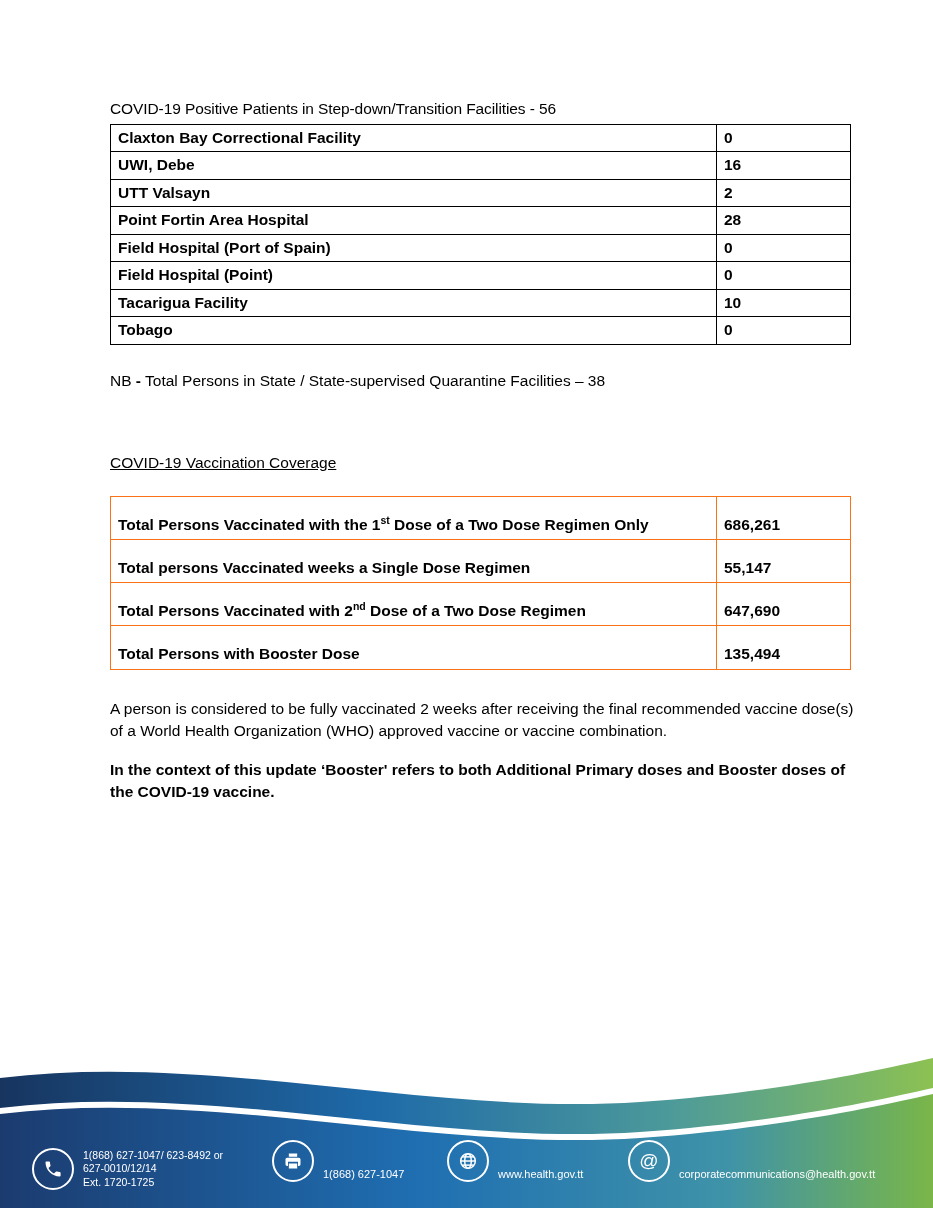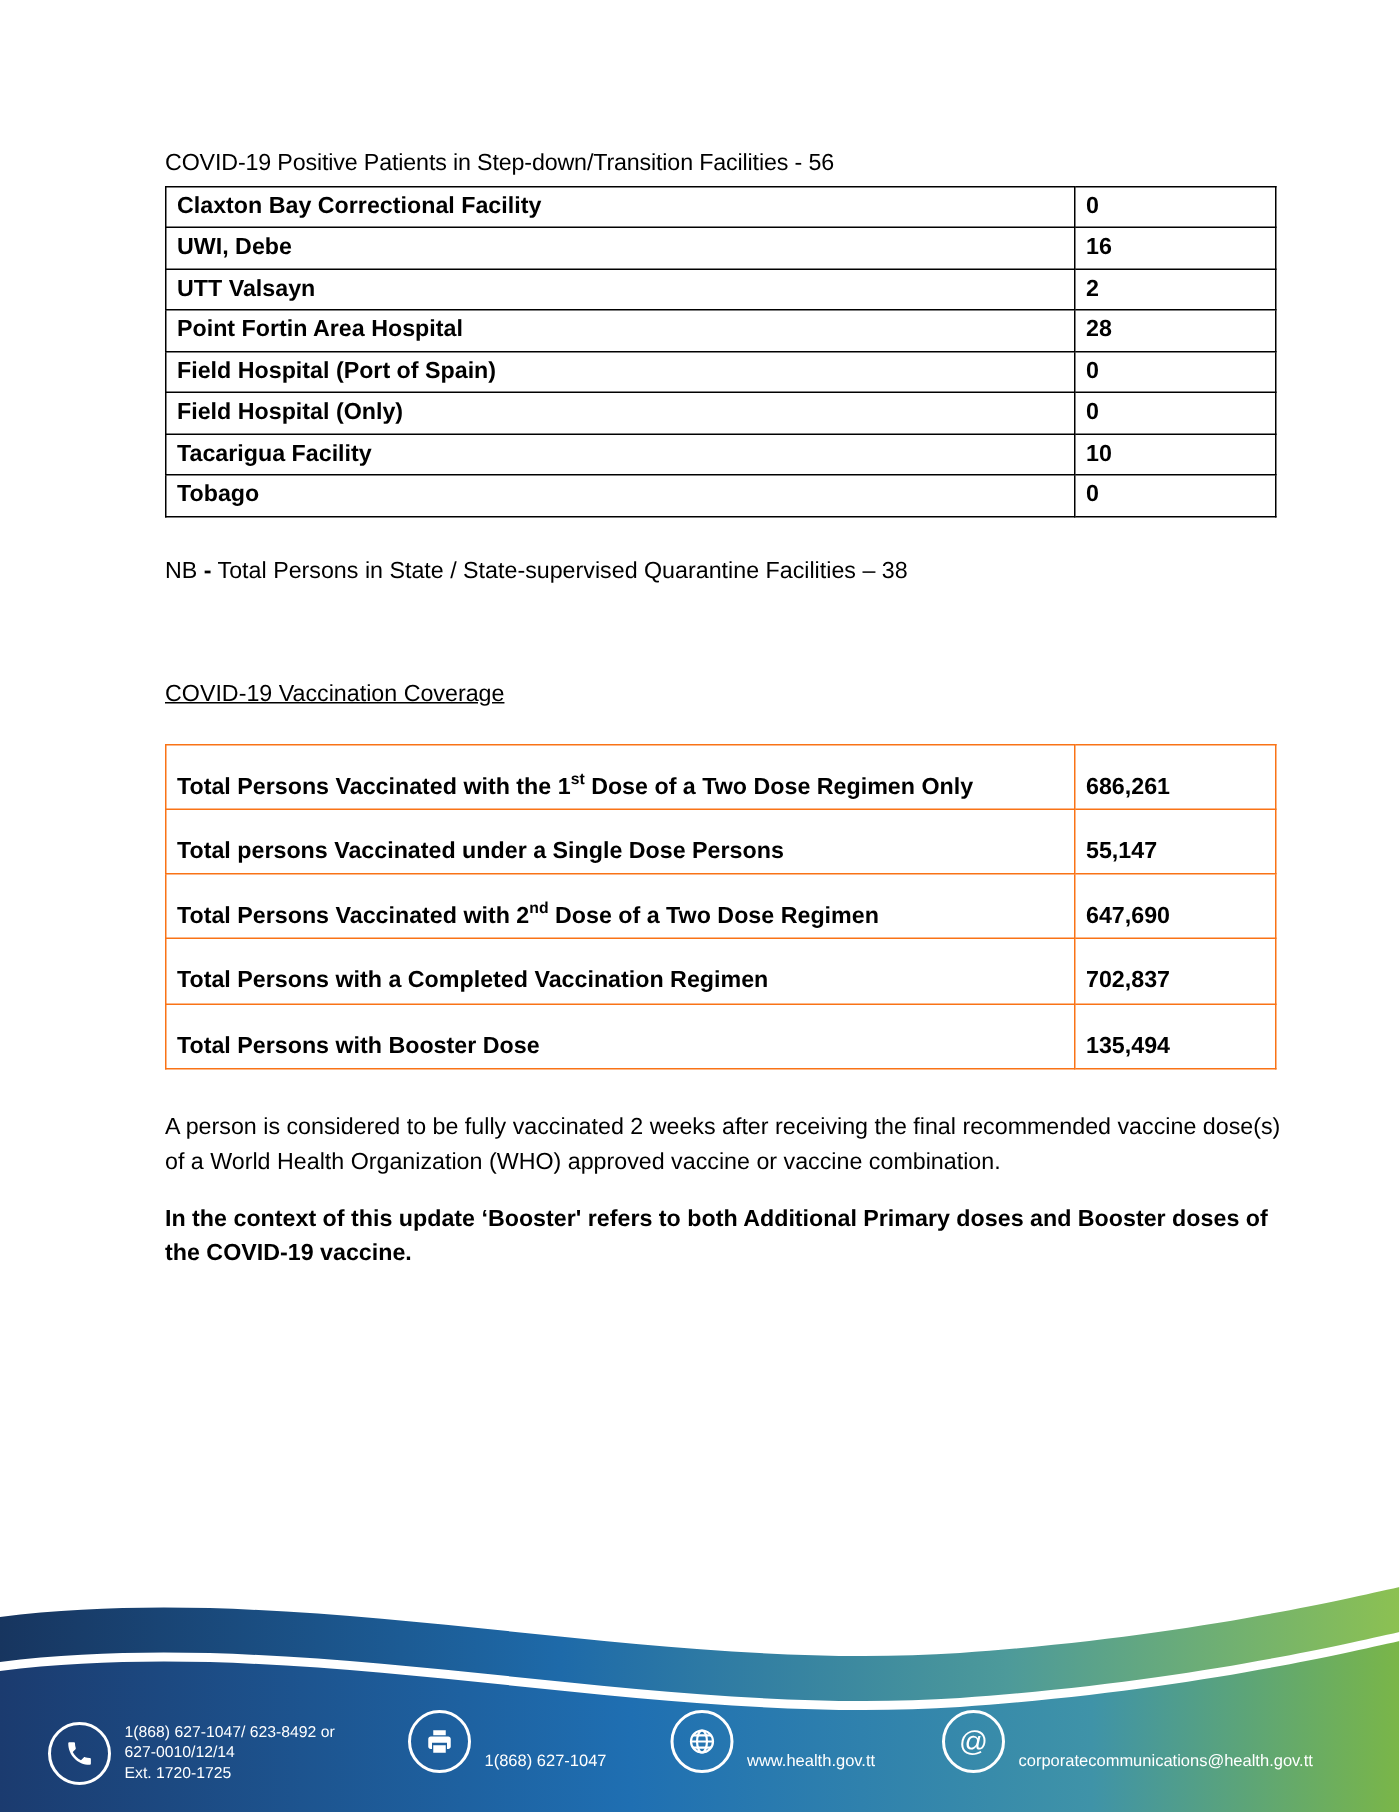--- a/index.html
+++ b/index.html
@@ -180,21 +180,21 @@
         </tr>
         <tr>
           <td class="label">Point Fortin Area Hospital</td>
           <td class="value">28</td>
         </tr>
         <tr>
           <td class="label">Field Hospital (Port of Spain)</td>
           <td class="value">0</td>
         </tr>
         <tr>
-          <td class="label">Field Hospital (Only)</td>
+          <td class="label">Field Hospital (Point)</td>
           <td class="value">0</td>
         </tr>
         <tr>
           <td class="label">Tacarigua Facility</td>
           <td class="value">10</td>
         </tr>
         <tr>
           <td class="label">Tobago</td>
           <td class="value">0</td>
         </tr>
@@ -205,30 +205,26 @@
 
     <div class="sub-head">COVID-19 Vaccination Coverage</div>
 
     <table class="vac-table">
       <tbody>
         <tr>
           <td class="label"><span>Total Persons Vaccinated with the 1</span><sup>st</sup><span> Dose of a Two Dose Regimen Only</span></td>
           <td class="value">686,261</td>
         </tr>
         <tr>
-          <td class="label"><span>Total persons Vaccinated under a Single Dose Persons</span><sup></sup><span></span></td>
+          <td class="label"><span>Total persons Vaccinated weeks a Single Dose Regimen</span><sup></sup><span></span></td>
           <td class="value">55,147</td>
         </tr>
         <tr>
           <td class="label"><span>Total Persons Vaccinated with 2</span><sup>nd</sup><span> Dose of a Two Dose Regimen</span></td>
           <td class="value">647,690</td>
-        </tr>
-        <tr>
-          <td class="label"><span>Total Persons with a Completed Vaccination Regimen</span><sup></sup><span></span></td>
-          <td class="value">702,837</td>
         </tr>
         <tr>
           <td class="label"><span>Total Persons with Booster Dose</span><sup></sup><span></span></td>
           <td class="value">135,494</td>
         </tr>
       </tbody>
     </table>
 
     <p class="para">A person is considered to be fully vaccinated 2 weeks after receiving the final recommended vaccine dose(s) of a  World Health Organization (WHO) approved vaccine or vaccine combination.</p>
     <p class="para second">In the context of this update ‘Booster' refers to both Additional Primary doses and Booster doses of the COVID-19 vaccine.</p>

